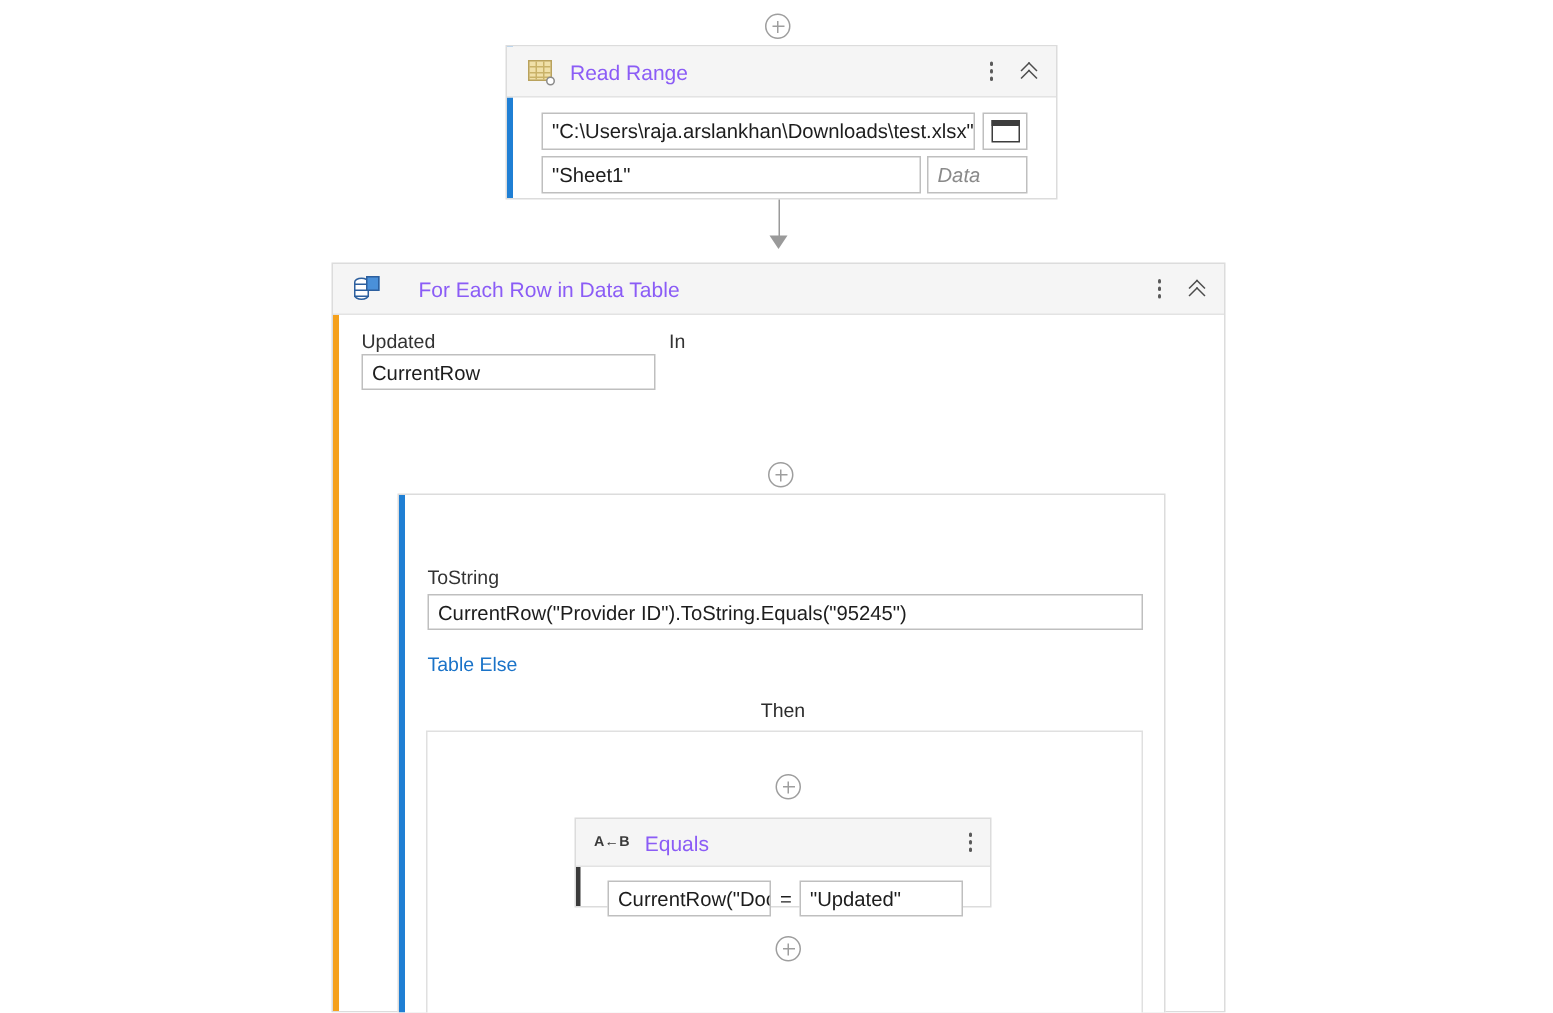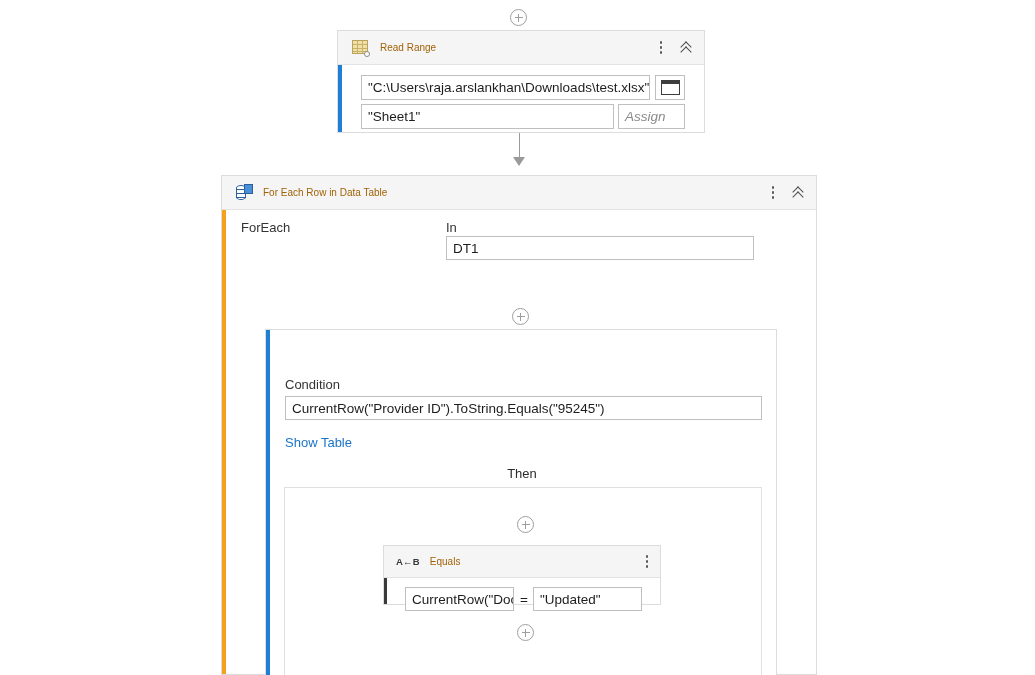--- a/index.html
+++ b/index.html
@@ -35,22 +35,22 @@
   }
   .hdr {
     position: relative;
     height: 34px;
     background: #f5f5f5;
     border-bottom: 1px solid #e3e3e3;
     display: flex;
     align-items: center;
   }
   .hdr-title {
-    font-size: 10px;
-    color: #a16207;
+    font-size: 14px;
+    color: #8b5cf6;
     white-space: nowrap;
   }
   .hdr-tools {
     position: absolute;
     right: 8px;
     top: 0;
     bottom: 0;
     display: flex;
     align-items: center;
     gap: 12px;
@@ -268,67 +268,67 @@
 
     <div class="folderbtn" style="left:317px; top:44px; width:30px; height:25px;">
       <span class="ico-folder">
         <span class="bk"></span>
           <span class="tab"></span>
       </span>
     </div>
 
     <div class="tbox" style="left:23px; top:73px; width:253px; height:25px;">"Sheet1"</div>
 
-    <div class="tbox ph" style="left:280px; top:73px; width:67px; height:25px;">Assign</div>
+    <div class="tbox ph" style="left:280px; top:73px; width:67px; height:25px;">Data</div>
   </div>
 
   <div class="arrow-line" style="left:519px; top:133px; height:29px;"></div>
   <div class="arrow-head" style="left:513px; top:157px;"></div>
 
   <div class="card" id="foreach-card" style="left:221px; top:175px; width:596px; height:500px;">
 
     <div class="accent" style="background:#f5a11d;"></div>
 
-    <div class="hdr" style="padding-left:14px;">
+    <div class="hdr" style="padding-left:14px;gap:16px;">
       <span class="icon ico-db">
         <span class="cyl">
           <i style="top:3px;"></i>
             <i style="top:7px;"></i>
             <i style="top:11px;"></i>
         </span>
         <span class="tbl"></span>
       </span>
       <span class="hdr-title" style="margin-left:10px;">For Each Row in Data Table</span>
       <span class="hdr-tools">
         <span class="kebab">
           <i></i>
             <i></i>
             <i></i>
         </span>
         <span class="chev"></span>
       </span>
     </div>
 
-    <div class="fieldlabel" style="left:19px; top:44px;">ForEach</div>
+    <div class="fieldlabel" style="left:19px; top:44px;">Updated</div>
+    <div class="tbox" style="left:19px; top:60px; width:196px; height:24px;">CurrentRow</div>
 
     <div class="fieldlabel" style="left:224px; top:44px;">In</div>
-    <div class="tbox" style="left:224px; top:60px; width:308px; height:24px;">DT1</div>
 
     <div class="plus" style="left:290px; top:132px;"></div>
 
     <div class="card" id="if-card" style="left:43px; top:153px; width:512px; height:347px;">
 
       <div class="accent" style="background:#1f7fd4;"></div>
 
 
-      <div class="fieldlabel" style="left:19px; top:47px;">Condition</div>
+      <div class="fieldlabel" style="left:19px; top:47px;">ToString</div>
 
       <div class="tbox" style="left:19px; top:66px; width:477px; height:24px;">CurrentRow("Provider ID").ToString.Equals("95245")</div>
 
-      <div class="link" style="left:19px; top:105px;">Show Table</div>
+      <div class="link" style="left:19px; top:105px;">Table Else</div>
 
       <div class="branchlabel" style="left:0px; top:136px; width:512px;">Then</div>
 
       <div class="dropzone" style="left:18px; top:157px; width:478px; height:190px;">
 
         <div class="plus" style="left:232px; top:28px;"></div>
 
         <div class="card" style="left:98px; top:57px; width:278px; height:60px;">
 
           <div class="accent" style="background:#3a3a3a; width:3px;"></div>

